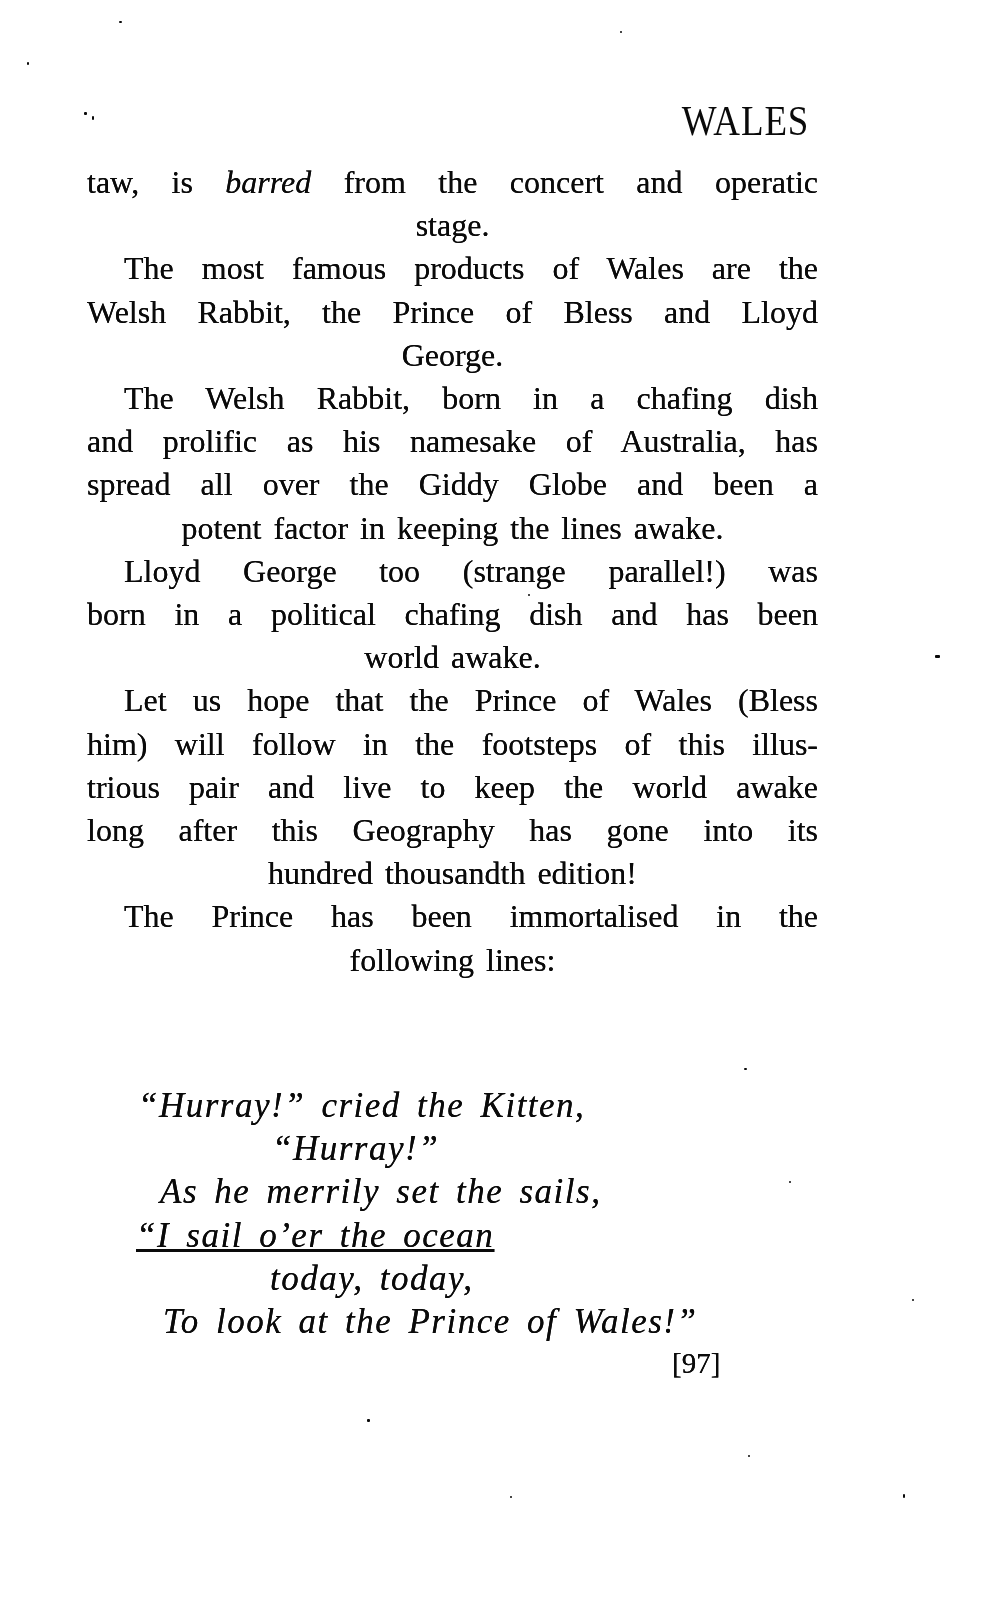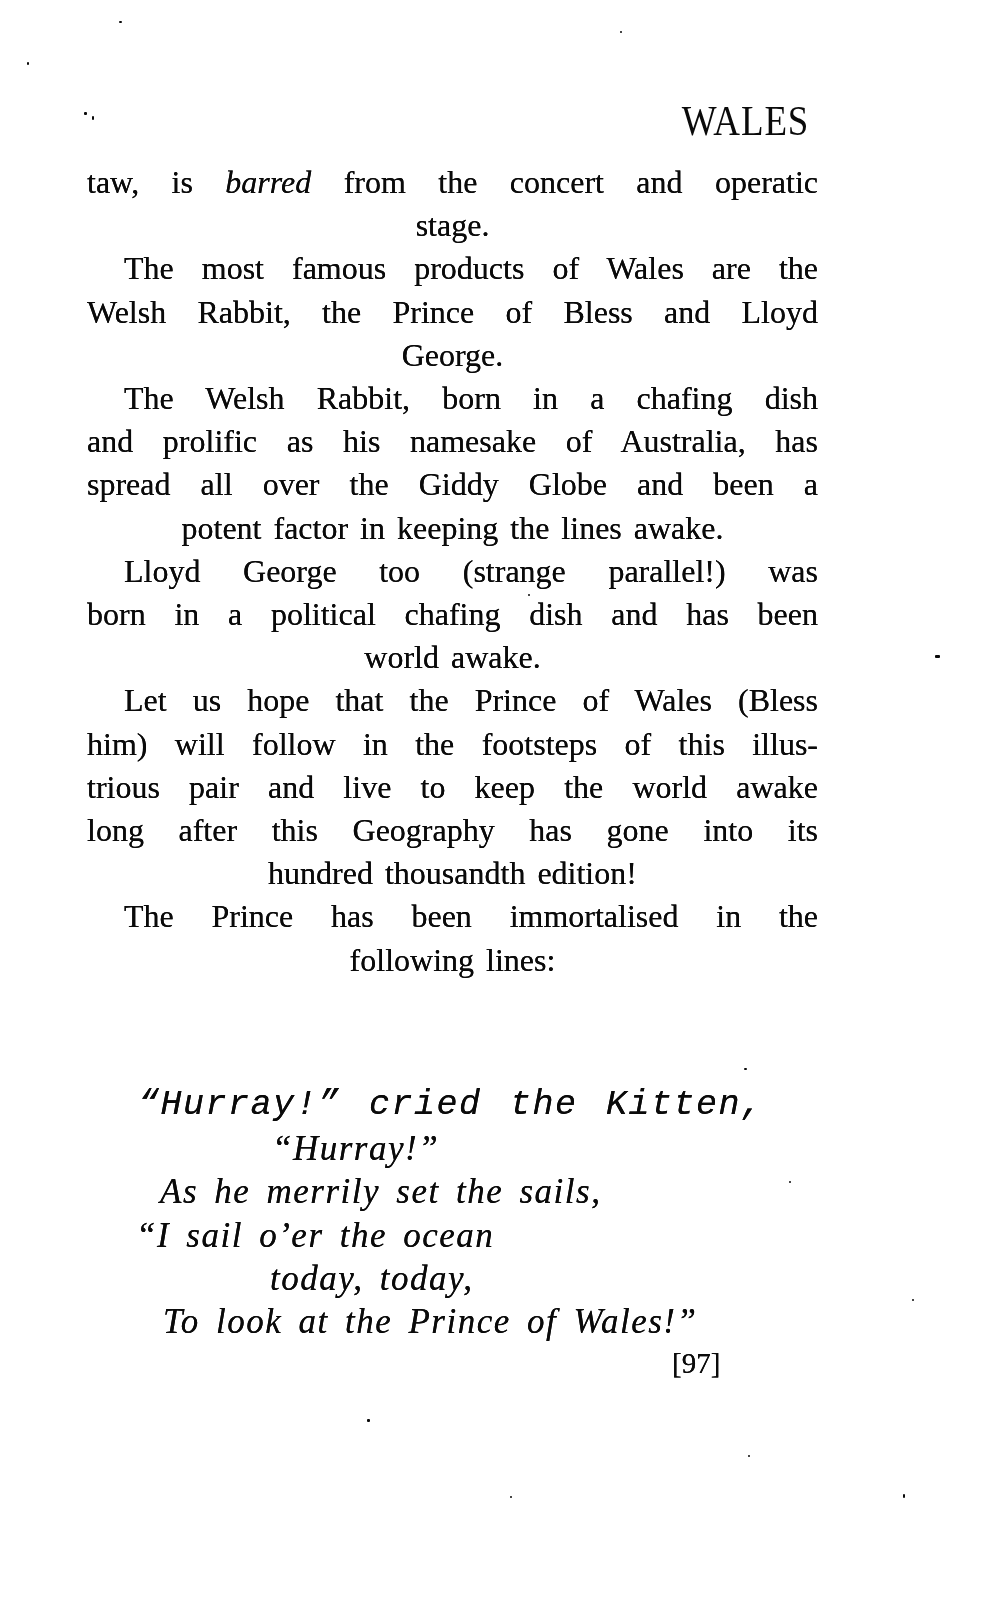--- a/index.html
+++ b/index.html
@@ -49,24 +49,24 @@
     top: 1084px;
     width: 731px;
     font-size: 35px;
     line-height: 43.2px;
     font-style: italic;
     letter-spacing: 1.5px;
     word-spacing: 6px;
     text-shadow: 0 0 0.4px currentColor;
     white-space: nowrap;
   }
-  .pi1 { padding-left: 51px; font-family: Liberation Mono, monospace; }
+  .pi1 { padding-left: 51px; }
   .pi2 { padding-left: 185px; }
   .pi3 { padding-left: 73px; }
-  .pi4 { padding-left: 49px; }
+  .pi4 { padding-left: 49px; text-decoration: underline; }
   .pi5 { padding-left: 183px; }
   .pi6 { padding-left: 76px; }
   .page-number {
     position: absolute;
     left: 672px;
     top: 1342px;
     font-size: 29px;
     line-height: 43px;
     text-shadow: 0 0 0.4px currentColor;
   }

